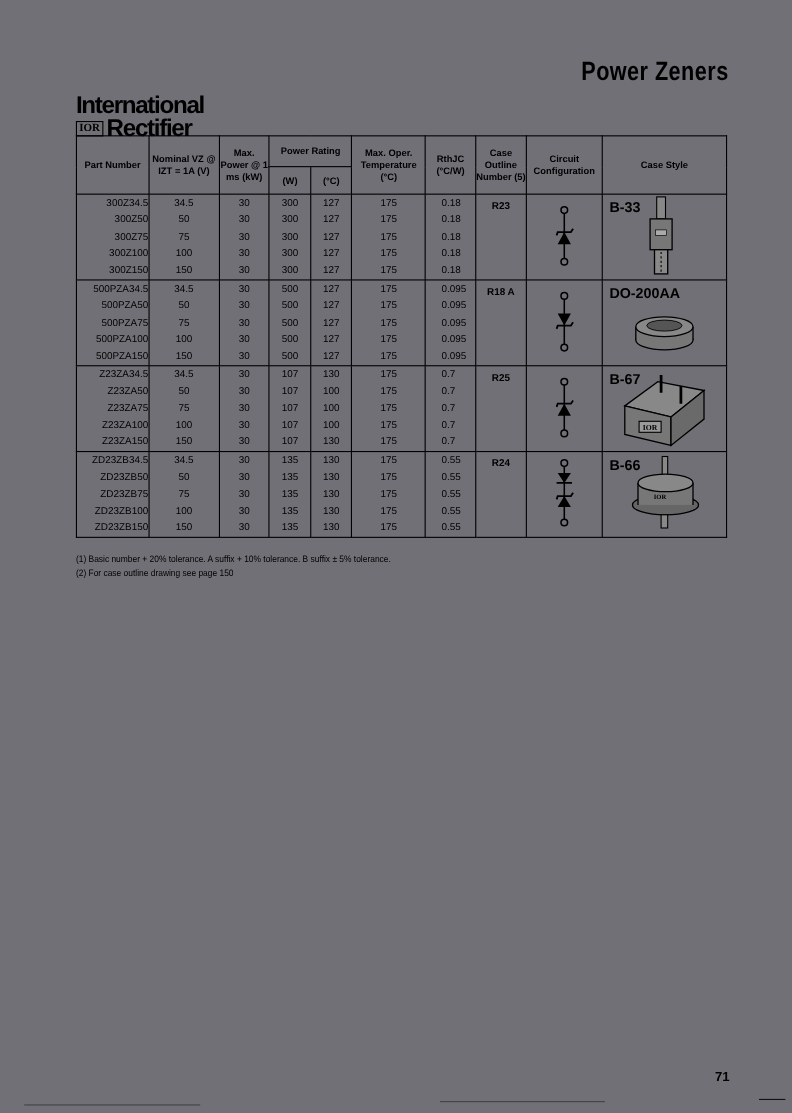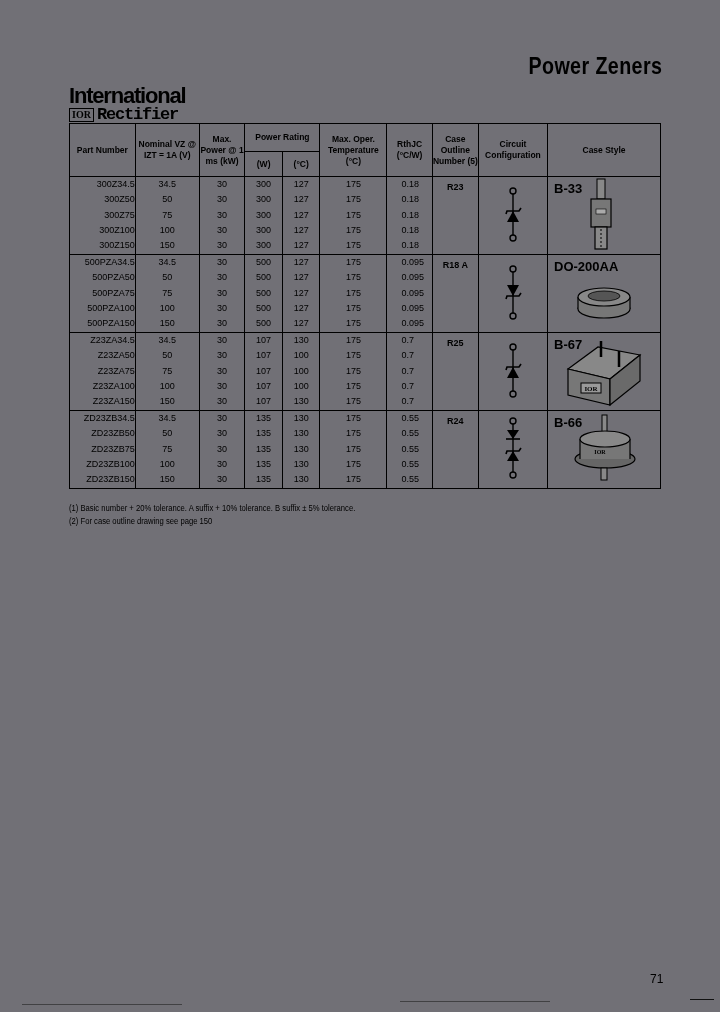--- a/index.html
+++ b/index.html
@@ -4,40 +4,40 @@
 <style>
   html, body { margin:0; padding:0; }
   body {
     width:720px; height:1012px; background:#717076; position:relative; overflow:hidden;
     font-family:"Liberation Sans", sans-serif; color:#000;
   }
   .logo { position:absolute; left:69px; top:49px; line-height:1; }
   .logo .l1 { font-size:22px; font-weight:bold; letter-spacing:-1.2px;margin-top:36px; }
   .logo .l2 { display:flex; align-items:center; margin-top:-1px; }
   .logo .ior { border:1.5px solid #000; font-size:10px; font-weight:bold; font-family:"Liberation Serif", serif; padding:0 2px; height:12px; line-height:12px; margin-right:3px; }
-  .logo .rect { font-size:17px; font-weight:bold; letter-spacing:-1.2px;font-family:Liberation Mono, monospace; }
+  .logo .rect { font-size:22px; font-weight:bold; letter-spacing:-1.2px; }
   .title { position:absolute; right:58px; top:52px; font-size:24px; font-weight:bold; transform:scaleX(0.82); transform-origin:right center; letter-spacing:0.5px; }
 
   table.spec {
     position:absolute; left:69px; top:123px; width:592px; border-collapse:collapse;
     font-family:"Liberation Sans Narrow","Liberation Sans", sans-serif;
   }
   table.spec td, table.spec th { border:1.5px solid #000; padding:0; }
   table.spec th { font-size:8.5px; font-weight:bold; line-height:11px; text-align:center; vertical-align:middle; }
   table.spec td { font-size:9px; text-align:center; line-height:15.3px; vertical-align:top; }
   .cell-stack div { height:15.3px; }
   .pn div { text-align:right; padding-left:10px; }
   .rthjc-col div { text-align:left; padding-left:14px; }
   .case-num { font-weight:bold; font-size:11px; padding-top:3px !important; }
   .case-style { position:relative; text-align:left !important; }
   .case-style .lbl { position:absolute; left:6px; top:4px; font-weight:bold; font-size:13px; }
   .circuit { position:relative; }
   svg { display:block; }
   .notes { position:absolute; left:69px; top:502px; font-size:8.5px; line-height:13px; transform:scaleX(0.9); transform-origin:left top; }
-  .pagenum { position:absolute; left:650px; top:972px; font-size:12px; }
+  .pagenum { position:absolute; left:650px; top:972px; font-size:12px;font-weight:bold; }
   .scan1 { position:absolute; left:22px; top:1004px; width:160px; height:1px; background:#222; opacity:.6; }
   .scan2 { position:absolute; left:400px; top:1001px; width:150px; height:1px; background:#222; opacity:.6; }
   .scan3 { position:absolute; left:690px; top:999px; width:24px; height:1px; background:#111; }
 </style>
 </head>
 <body>
 
 <div class="logo">
   <div class="l1">International</div>
   <div class="l2">

